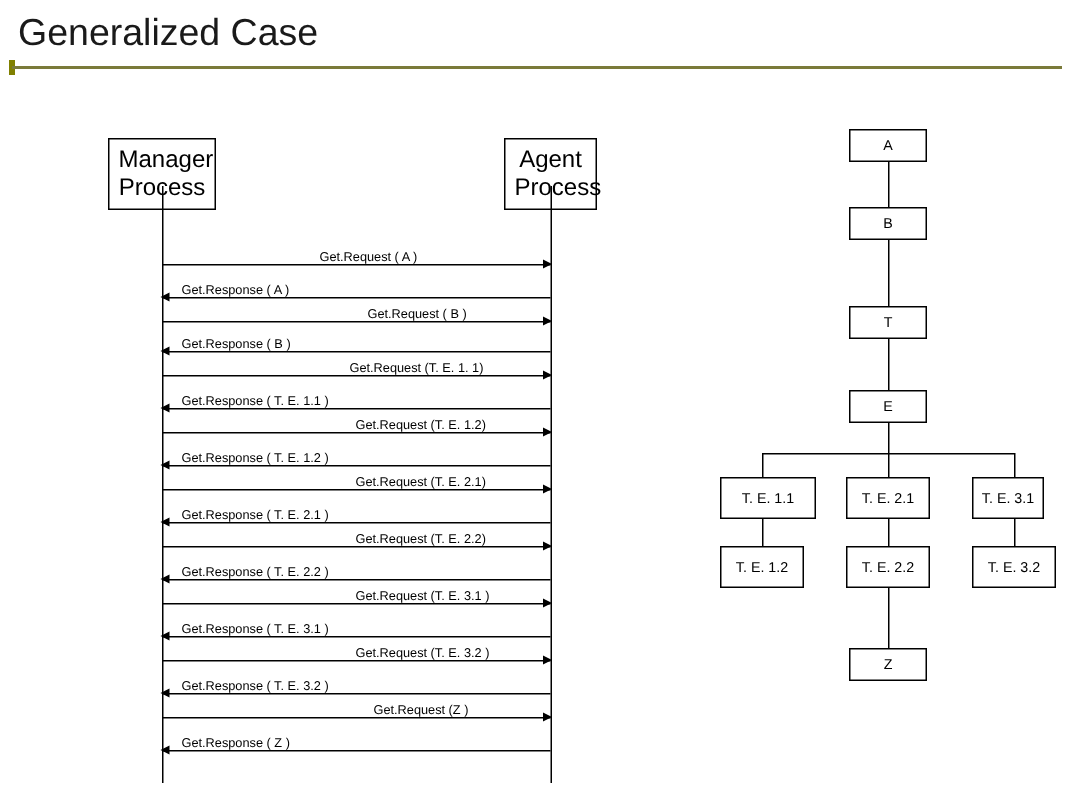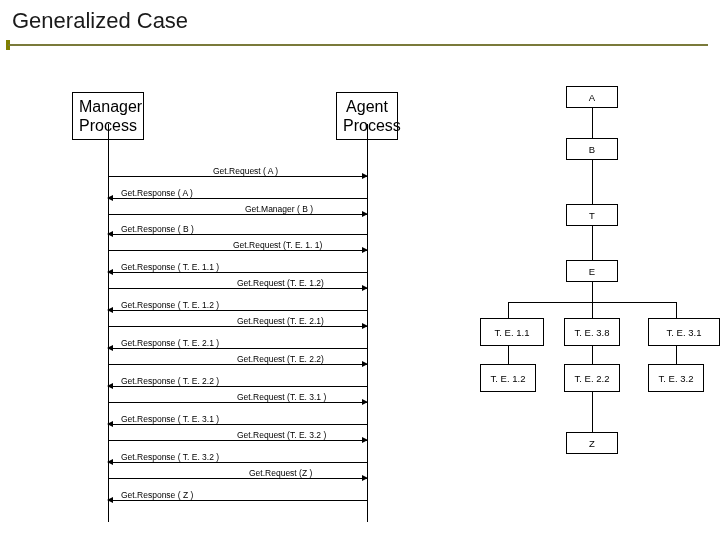--- a/index.html
+++ b/index.html
@@ -8,21 +8,21 @@
     width: 720px;
     height: 540px;
     font-family: Arial, sans-serif;
     background: #fff;
     position: relative;
   }
   .title {
     position: absolute;
     top: 8px;
     left: 12px;
-    font-size: 22px;
+    font-size: 25px;
     color: #1a1a1a;
   }
   .rule {
     position: absolute;
     top: 44px;
     left: 8px;
     width: 700px;
     height: 2px;
     background: #7a7a3a;
   }
@@ -132,23 +132,23 @@
 
 <div class="conn" style="left:508px; top:302px; width:168px; height:1px;"></div>
 <div class="conn" style="left:508px; top:302px; width:1px; height:16px;"></div>
 <div class="conn" style="left:592px; top:302px; width:1px; height:16px;"></div>
 <div class="conn" style="left:676px; top:302px; width:1px; height:16px;"></div>
 
 <div class="tree-box" style="left:480px; top:318px; width:64px; height:28px;">
     <span>T. E. 1.1</span>
   </div>
 <div class="tree-box" style="left:564px; top:318px; width:56px; height:28px;">
-    <span>T. E. 3.8</span>
-  </div>
-<div class="tree-box" style="left:648px; top:318px; width:72px; height:28px;">
+    <span>T. E. 2.1</span>
+  </div>
+<div class="tree-box" style="left:648px; top:318px; width:48px; height:28px;">
     <span>T. E. 3.1</span>
   </div>
 
 <div class="conn" style="left:508px; top:346px; width:1px; height:18px;"></div>
 <div class="conn" style="left:592px; top:346px; width:1px; height:18px;"></div>
 <div class="conn" style="left:676px; top:346px; width:1px; height:18px;"></div>
 
 <div class="tree-box" style="left:480px; top:364px; width:56px; height:28px;">
     <span>T. E. 1.2</span>
   </div>
@@ -164,21 +164,21 @@
     <span>Z</span>
   </div>
 
 <div class="msg arrow-r" style="left:108px; top:176px; width:259px;"></div>
 <div class="msg-label" style="left:212px; top:166px;">Get.Request ( A )</div>
 
 <div class="msg arrow-l" style="left:108px; top:198px; width:259px;"></div>
 <div class="msg-label" style="left:120px; top:188px;">Get.Response ( A )</div>
 
 <div class="msg arrow-r" style="left:108px; top:214px; width:259px;"></div>
-<div class="msg-label" style="left:244px; top:204px;">Get.Manager ( B )</div>
+<div class="msg-label" style="left:244px; top:204px;">Get.Request ( B )</div>
 
 <div class="msg arrow-l" style="left:108px; top:234px; width:259px;"></div>
 <div class="msg-label" style="left:120px; top:224px;">Get.Response ( B )</div>
 
 <div class="msg arrow-r" style="left:108px; top:250px; width:259px;"></div>
 <div class="msg-label" style="left:232px; top:240px;">Get.Request (T. E. 1. 1)</div>
 
 <div class="msg arrow-l" style="left:108px; top:272px; width:259px;"></div>
 <div class="msg-label" style="left:120px; top:262px;">Get.Response ( T. E. 1.1 )</div>
 

